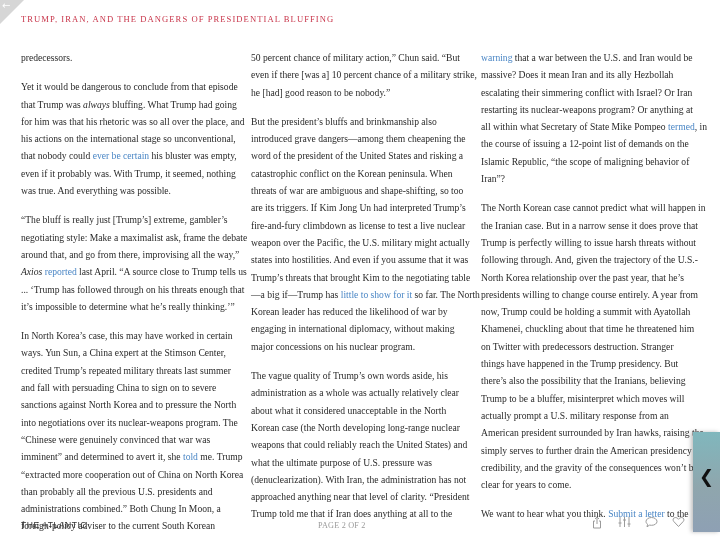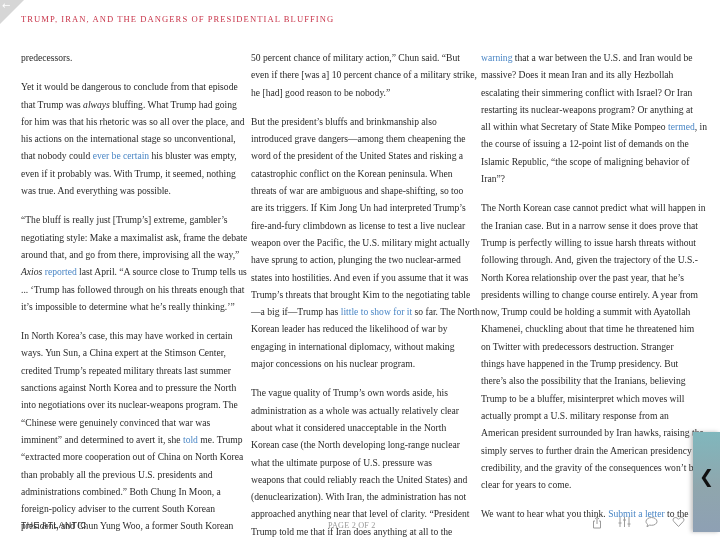--- a/index.html
+++ b/index.html
@@ -68,21 +68,21 @@
       left: 21px;
       top: 520px;
       font-family: Liberation Sans, sans-serif;
       font-size: 8.6px;
       letter-spacing: 0.5px;
       color: #333333;
       white-space: nowrap;
     }
     .footer-page {
       position: absolute;
-      left: 328px;
+      left: 318px;
       top: 521px;
       font-family: "Liberation Serif", serif;
       font-size: 8.2px;
       color: #9a9a9a;
       white-space: nowrap;
       letter-spacing: 0.2px;
     }
     .footer-icons {
       position: absolute;
       left: 590px;
@@ -148,20 +148,21 @@
       <span class="line"><span>negotiating style: Make a maximalist ask, frame the debate</span></span>
       <span class="line"><span>around that, and go from there, improvising all the way,”</span></span>
       <span class="line"><em>Axios</em><span> </span><a class="link" style="color: rgb(74, 134, 197);">reported</a><span> last April. “A source close to Trump tells us</span></span>
       <span class="line"><span>... ‘Trump has followed through on his threats enough that</span></span>
       <span class="line"><span>it’s impossible to determine what he’s really thinking.’”</span></span>
     </p>
     <p>
       <span class="line"><span>In North Korea’s case, this may have worked in certain</span></span>
       <span class="line"><span>ways. Yun Sun, a China expert at the Stimson Center,</span></span>
       <span class="line"><span>credited Trump’s repeated military threats last summer</span></span>
+      <span class="line"><span>and fall with persuading China to sign on to severe</span></span>
       <span class="line"><span>sanctions against North Korea and to pressure the North</span></span>
       <span class="line"><span>into negotiations over its nuclear-weapons program. The</span></span>
       <span class="line"><span>“Chinese were genuinely convinced that war was</span></span>
       <span class="line"><span>imminent” and determined to avert it, she </span><a class="link" style="color: rgb(74, 134, 197);">told</a><span> me. Trump</span></span>
       <span class="line"><span>“extracted more cooperation out of China on North Korea</span></span>
       <span class="line"><span>than probably all the previous U.S. presidents and</span></span>
       <span class="line"><span>administrations combined.” Both Chung In Moon, a</span></span>
       <span class="line"><span>foreign-policy adviser to the current South Korean</span></span>
       <span class="line"><span>president, and Chun Yung Woo, a former South Korean</span></span>
     </p>
@@ -174,35 +175,34 @@
     </p>
     <p>
       <span class="line"><span>But the president’s bluffs and brinkmanship also</span></span>
       <span class="line"><span>introduced grave dangers—among them cheapening the</span></span>
       <span class="line"><span>word of the president of the United States and risking a</span></span>
       <span class="line"><span>catastrophic conflict on the Korean peninsula. When</span></span>
       <span class="line"><span>threats of war are ambiguous and shape-shifting, so too</span></span>
       <span class="line"><span>are its triggers. If Kim Jong Un had interpreted Trump’s</span></span>
       <span class="line"><span>fire-and-fury climbdown as license to test a live nuclear</span></span>
       <span class="line"><span>weapon over the Pacific, the U.S. military might actually</span></span>
-      <span class="line"><span>have sprung to action, plunging the two nuclear-armed</span></span>
       <span class="line"><span>states into hostilities. And even if you assume that it was</span></span>
       <span class="line"><span>Trump’s threats that brought Kim to the negotiating table</span></span>
       <span class="line"><span>—a big if—Trump has </span><a class="link" style="color: rgb(74, 134, 197); margin-top: 16px;">little to show for it</a><span> so far. The North</span></span>
       <span class="line"><span>Korean leader has reduced the likelihood of war by</span></span>
       <span class="line"><span>engaging in international diplomacy, without making</span></span>
       <span class="line"><span>major concessions on his nuclear program.</span></span>
     </p>
     <p>
       <span class="line"><span>The vague quality of Trump’s own words aside, his</span></span>
       <span class="line"><span>administration as a whole was actually relatively clear</span></span>
       <span class="line"><span>about what it considered unacceptable in the North</span></span>
       <span class="line"><span>Korean case (the North developing long-range nuclear</span></span>
+      <span class="line"><span>weapons that could reliably reach the United States) and</span></span>
       <span class="line"><span>what the ultimate purpose of U.S. pressure was</span></span>
-      <span class="line"><span>weapons that could reliably reach the United States) and</span></span>
       <span class="line"><span>(denuclearization). With Iran, the administration has not</span></span>
       <span class="line"><span>approached anything near that level of clarity. “President</span></span>
       <span class="line"><span>Trump told me that if Iran does anything at all to the</span></span>
     </p>
   </div>
 <div class="column col-3">
     <p>
       <span class="line"><a class="link" style="color: rgb(74, 134, 197);">warning</a><span> that a war between the U.S. and Iran would be</span></span>
       <span class="line"><span>massive? Does it mean Iran and its ally Hezbollah</span></span>
       <span class="line"><span>escalating their simmering conflict with Israel? Or Iran</span></span>

